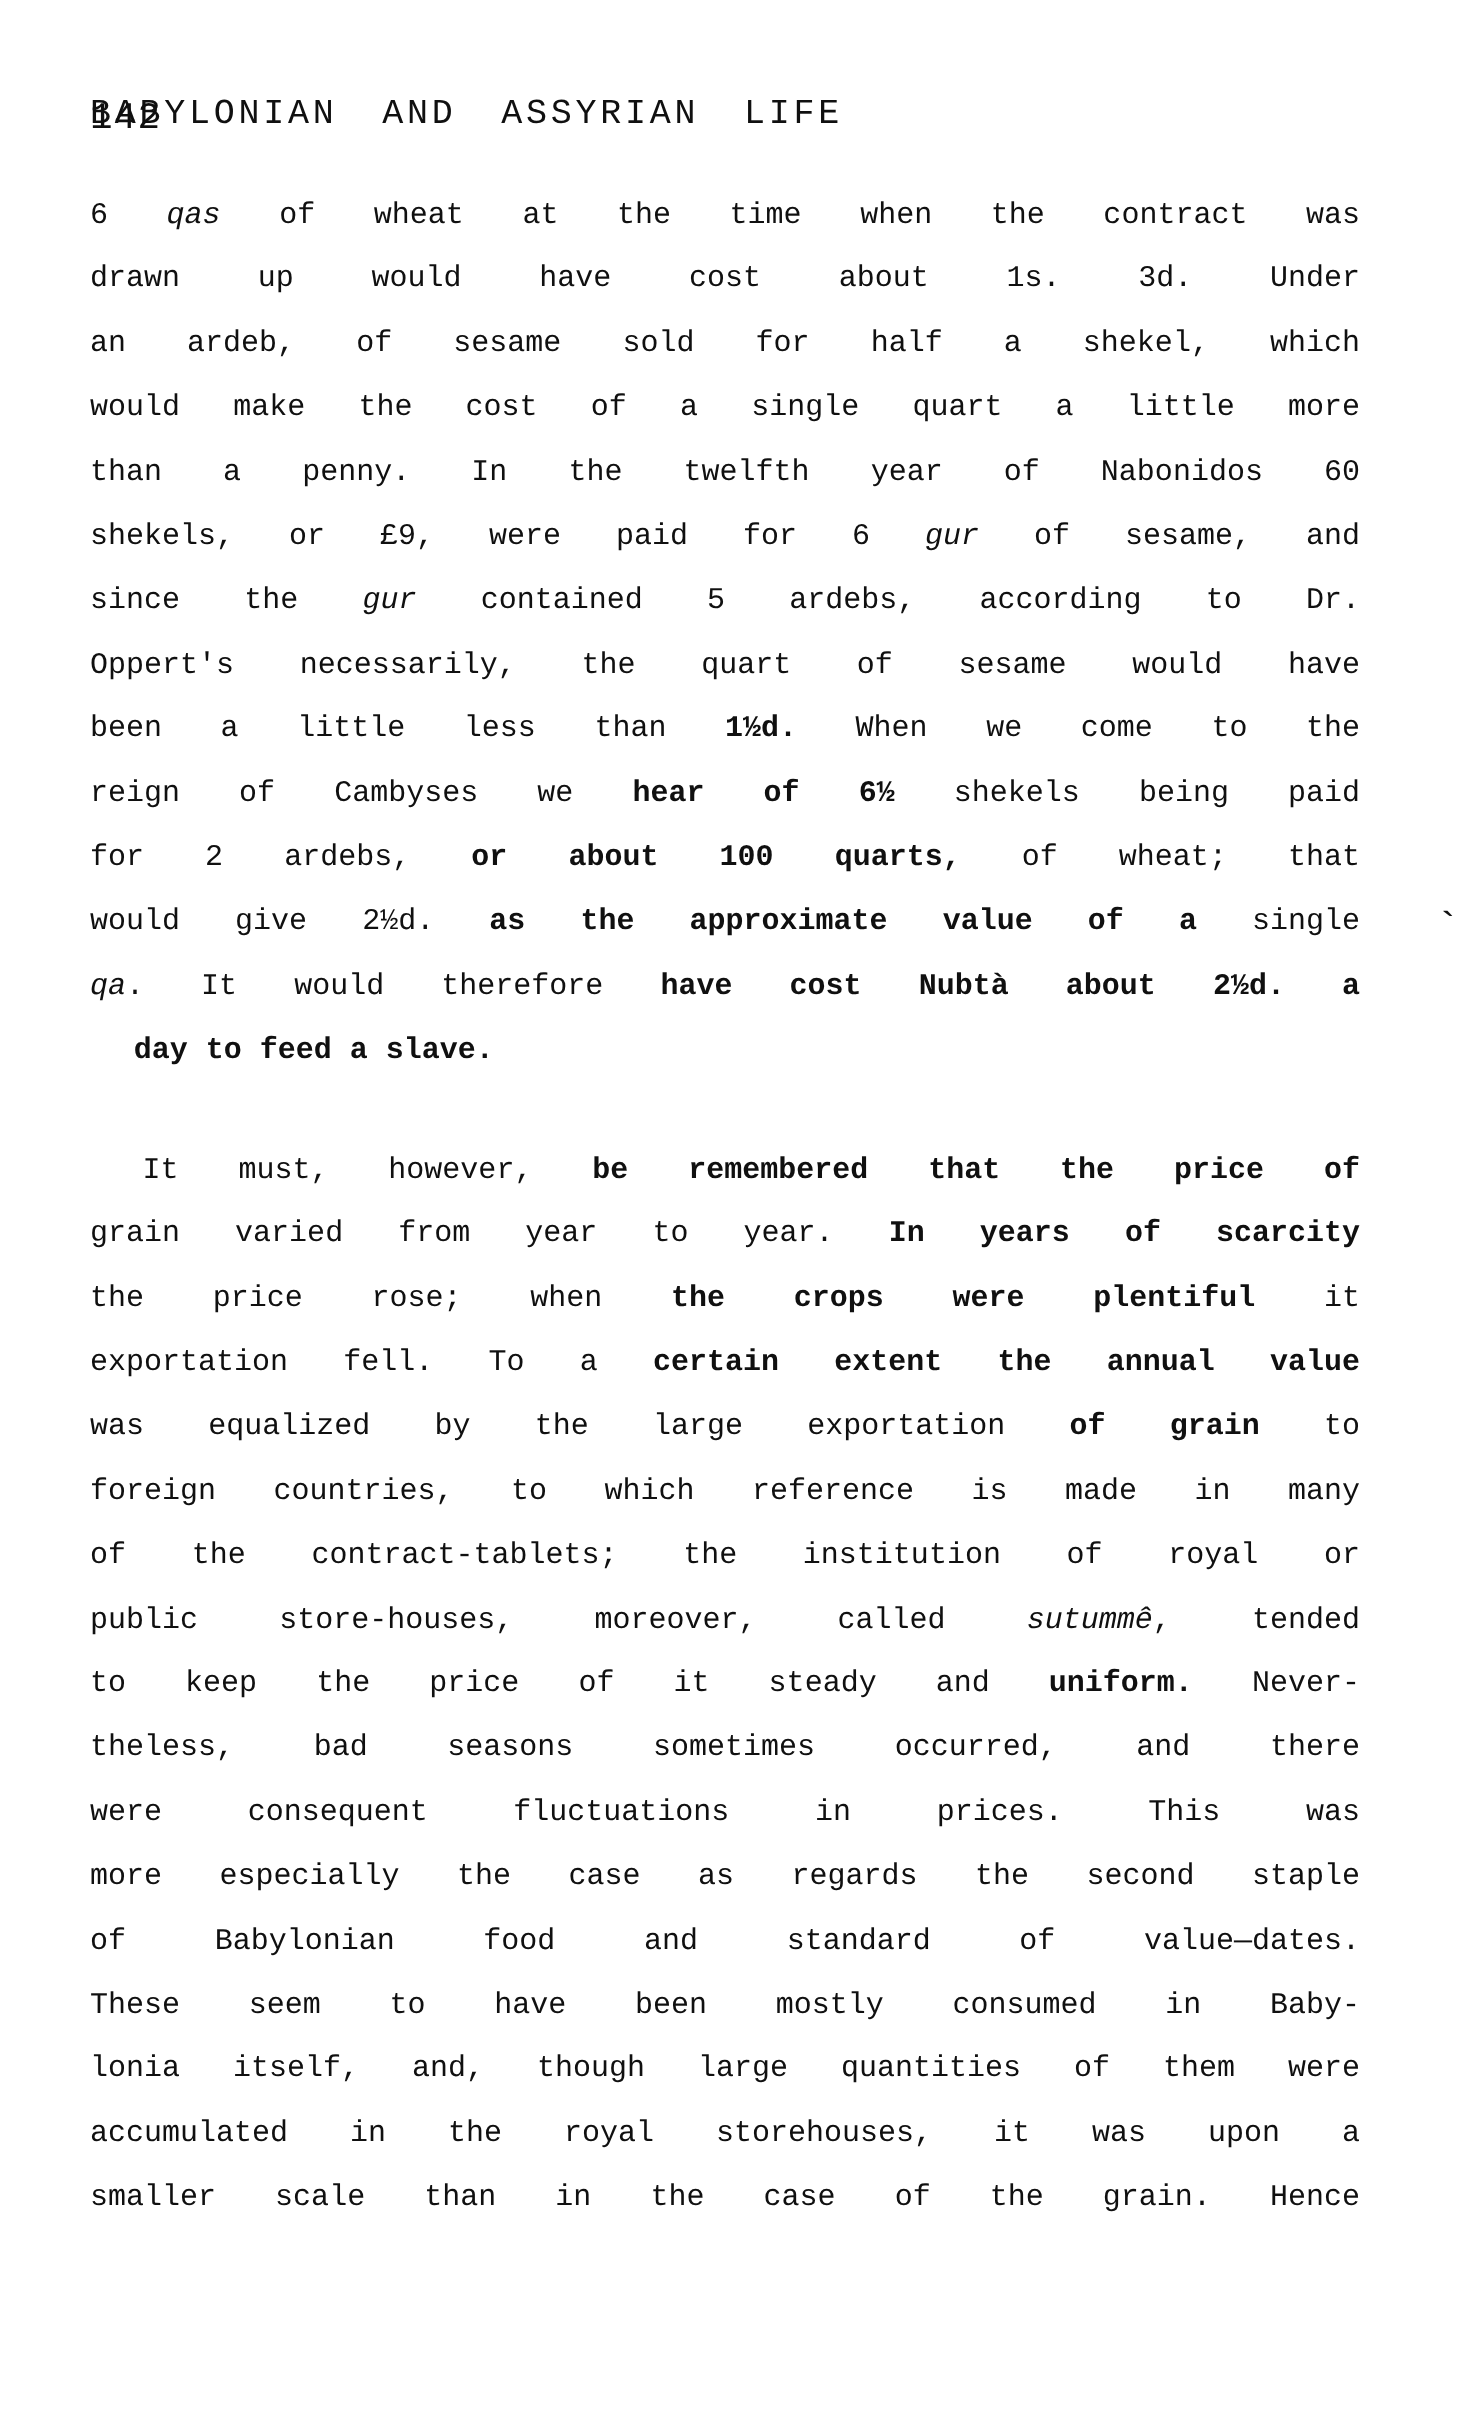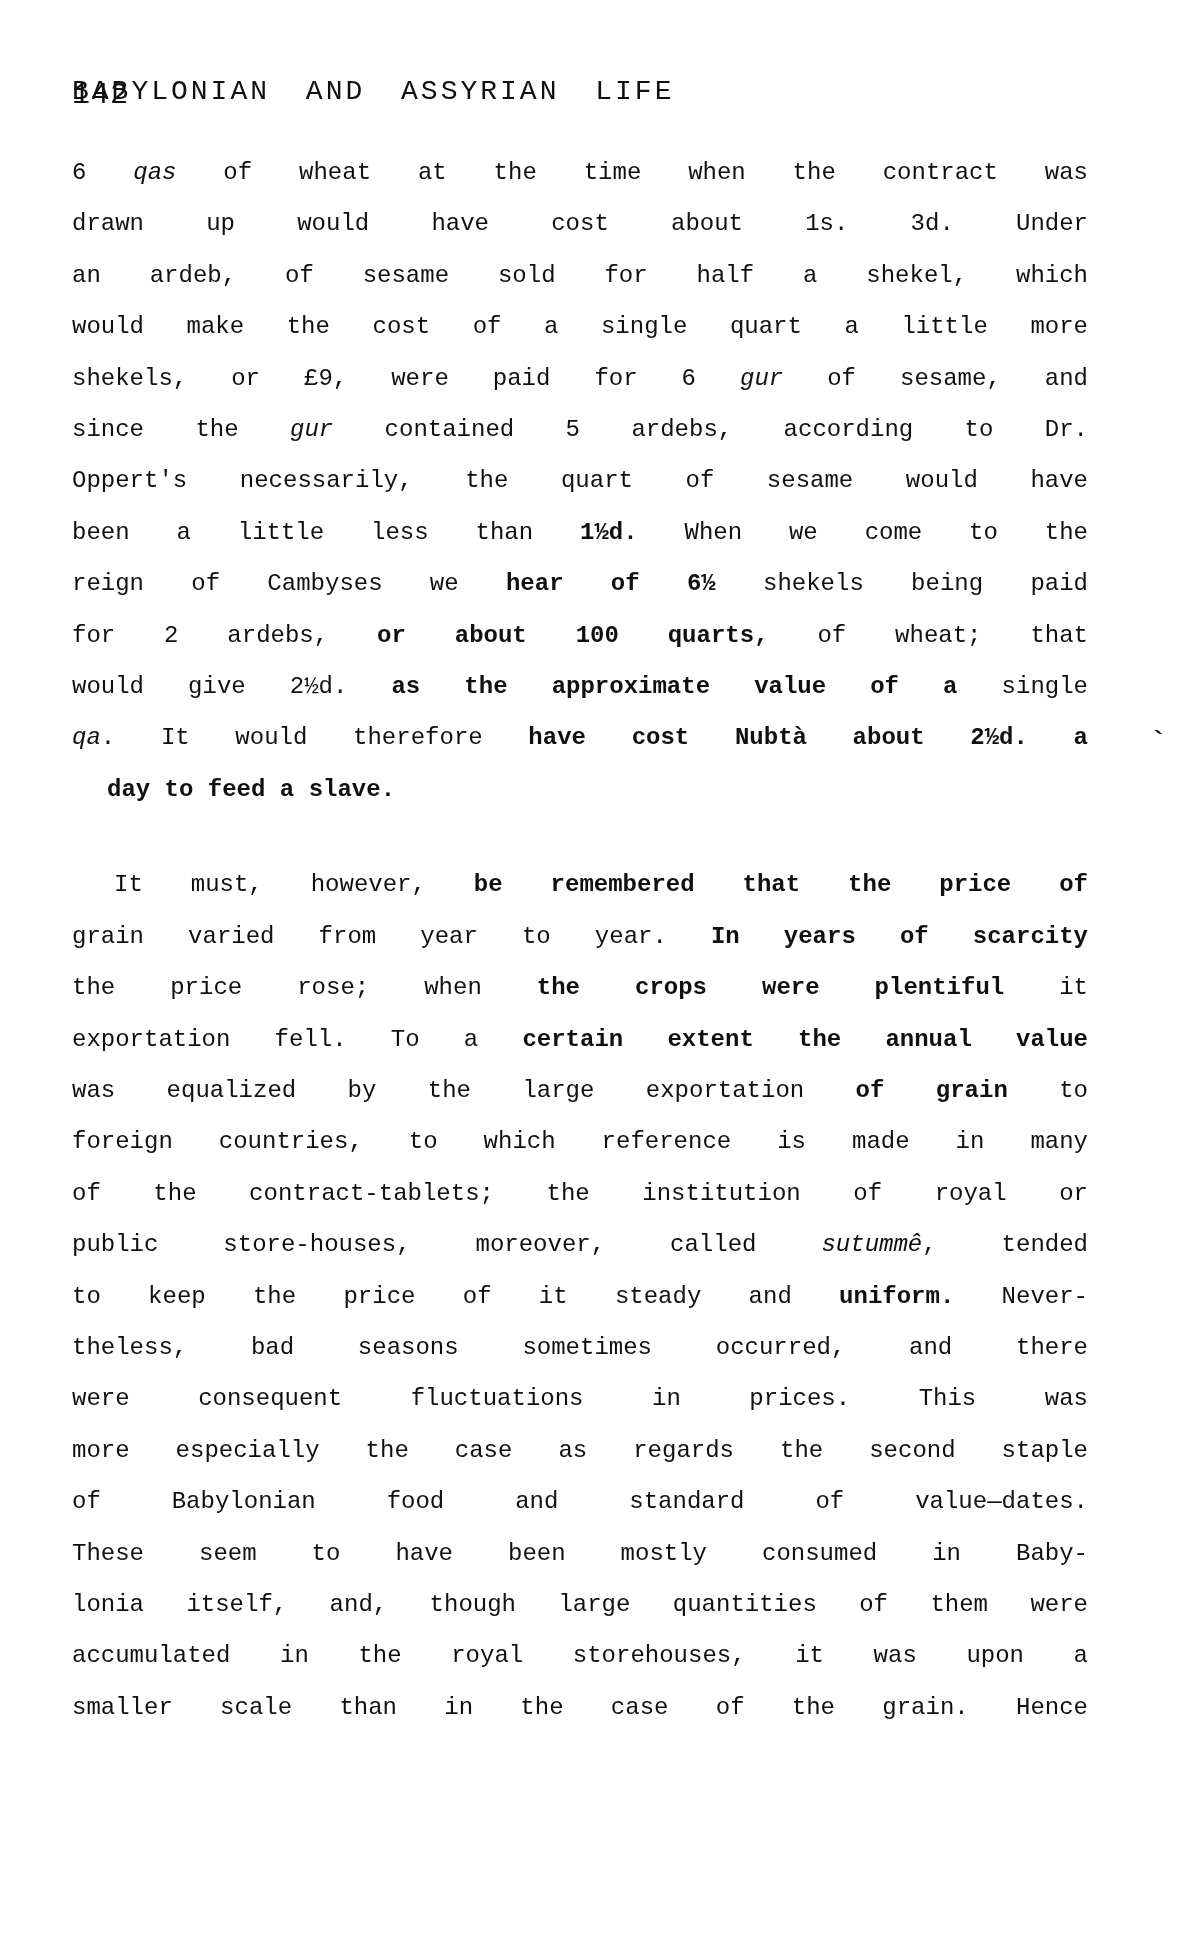--- a/index.html
+++ b/index.html
@@ -76,20 +76,21 @@
   <div class="header">
     <span class="pagenum">142</span>
     <div class="runhead">BABYLONIAN AND ASSYRIAN LIFE</div>
   </div>
 
   <div class="text-block">
       <div class="line"><span>6 </span><span class="it">qas</span><span> of wheat at the time when the contract was</span></div>
       <div class="line"><span>drawn up would have cost about 1s. 3d. Under</span></div>
       <div class="line"><span>an ardeb, of sesame sold for half a shekel, which</span></div>
       <div class="line"><span>would make the cost of a single quart a little more</span></div>
+      <div class="line"><span>than a penny. In the twelfth year of Nabonidos 60</span></div>
       <div class="line"><span>shekels, or £9, were paid for 6 </span><span class="it">gur</span><span> of sesame, and</span></div>
       <div class="line"><span>since the </span><span class="it">gur</span><span> contained 5 ardebs, according to Dr.</span></div>
       <div class="line"><span>Oppert's necessarily, the quart of sesame would have</span></div>
       <div class="line"><span>been a little less than </span><span class="bd">1½d.</span><span> When we come to the</span></div>
       <div class="line"><span>reign of Cambyses we </span><span class="bd">hear of 6½</span><span> shekels being paid</span></div>
       <div class="line"><span>for 2 ardebs, </span><span class="bd">or about 100 quarts,</span><span> of wheat; that</span></div>
       <div class="line"><span>would give 2½d. </span><span class="bd">as the approximate value of a</span><span> single</span></div>
       <div class="line"><span class="it">qa</span><span>. It would therefore </span><span class="bd">have cost Nubtà about 2½d. a</span></div>
       <div class="line short"><span class="bd">day to feed a slave.</span></div>
       <div class="line indent"><span>It must, however, </span><span class="bd">be remembered that the price of</span></div>

